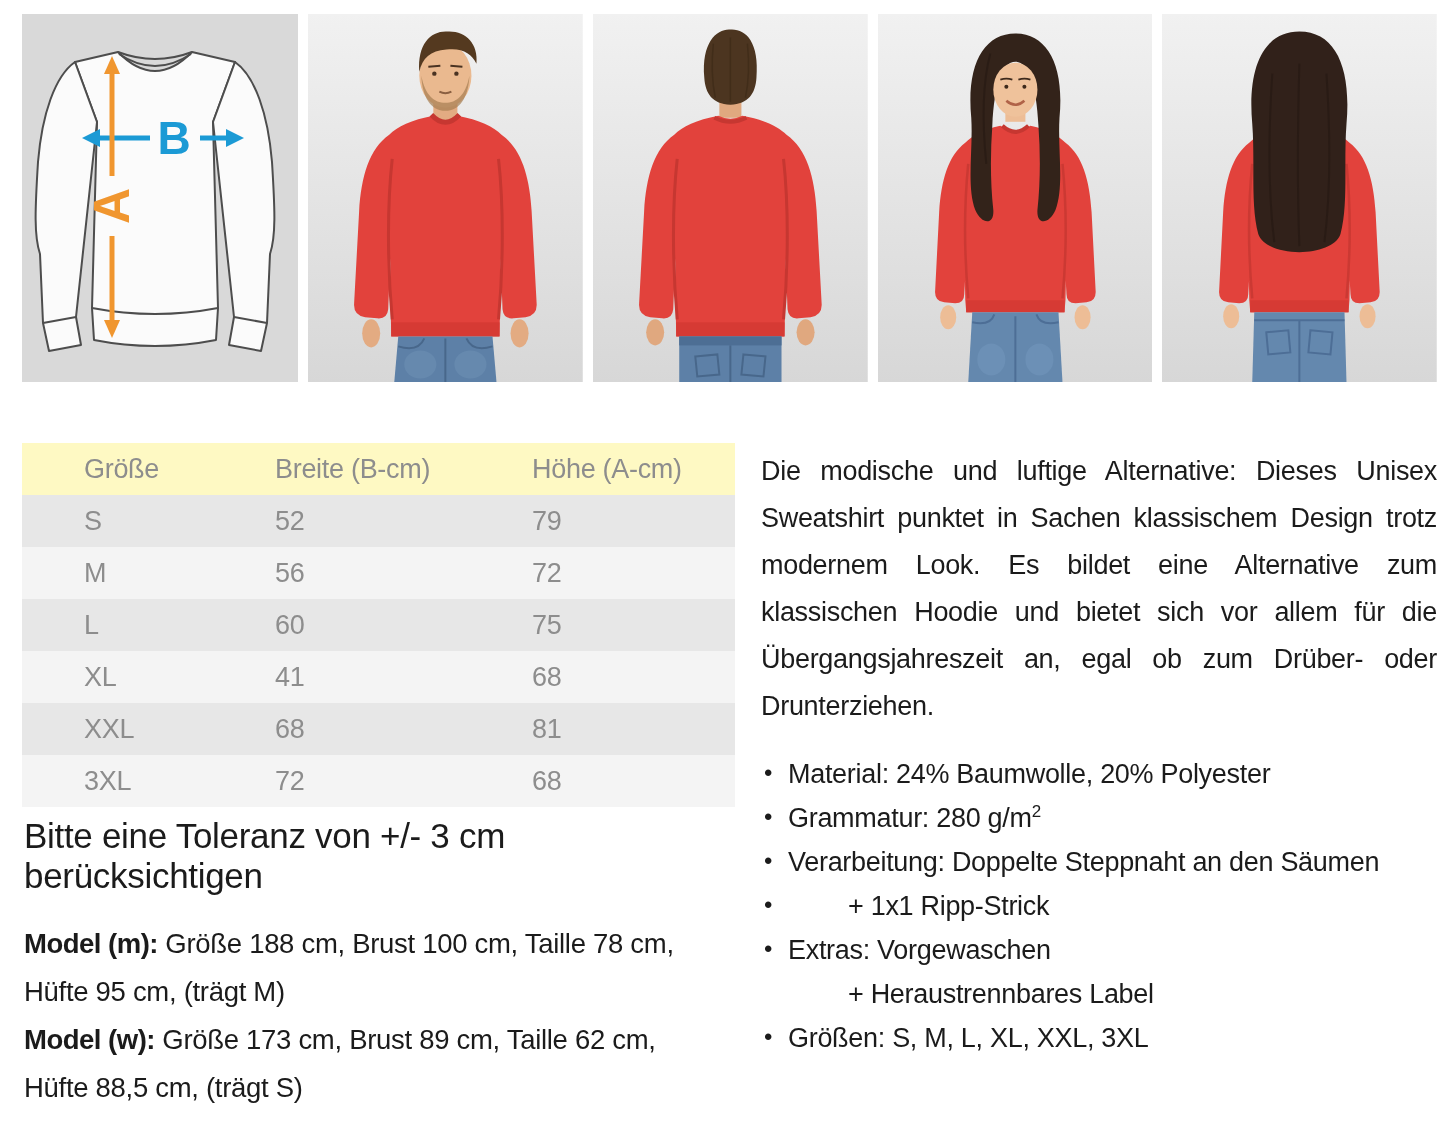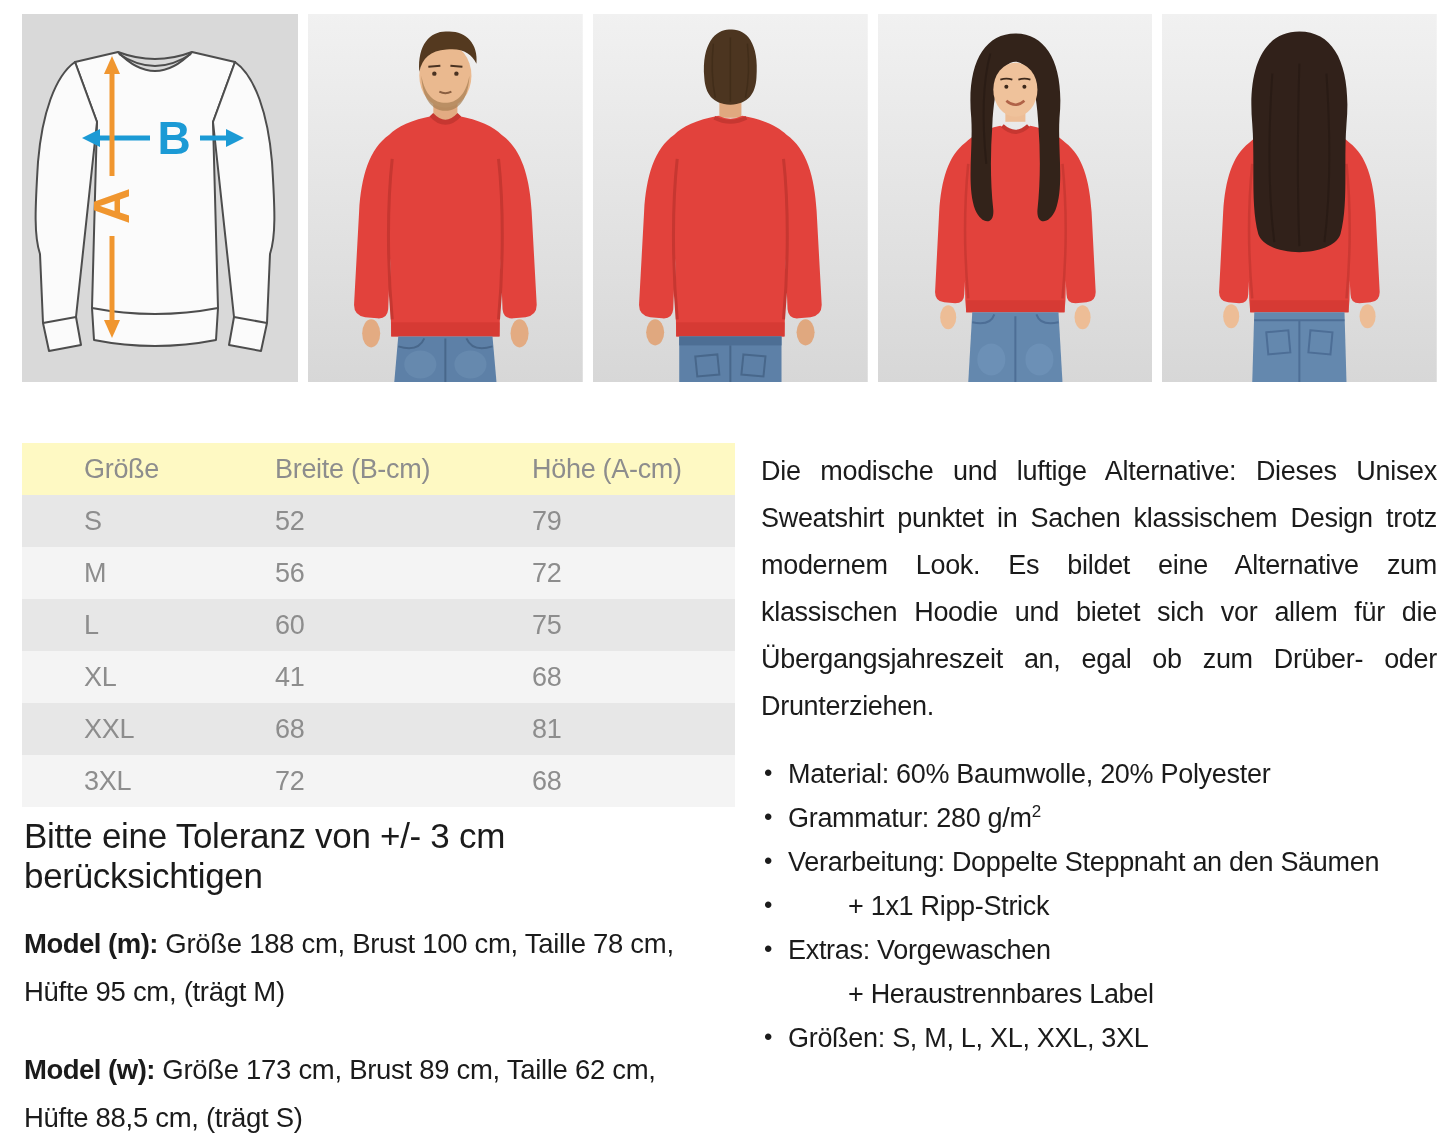--- a/index.html
+++ b/index.html
@@ -22,21 +22,21 @@
   table.size-table{width:713px;border-collapse:collapse;table-layout:fixed;font-size:27px;color:#8d8d8d;}
   table.size-table th,table.size-table td{height:52px;padding:0;text-align:left;font-weight:normal;vertical-align:middle;}
   table.size-table th:first-child,table.size-table td:first-child{width:253px;padding-left:62px;box-sizing:border-box;}
   table.size-table th:nth-child(2),table.size-table td:nth-child(2){width:257px;}
   table.size-table thead tr{background:#fef9c3;}
   table.size-table tbody tr:nth-child(odd){background:#e7e7e7;}
   table.size-table tbody tr:nth-child(even){background:#f4f4f4;}
   .tolerance{margin:9px 0 0 2px;font-size:35px;}
   .model-info{font-size:27.5px;line-height:48px;margin:0 0 0 2px;max-width:700px;}
   .model-info.first{margin-top:24px;}
-  .model-info.second{margin-top:30px;}
+  .model-info.second{}
   .model-info b{font-weight:bold;letter-spacing:-0.5px;}
   
   .description{margin:5px 0 0;font-size:27px;line-height:47px;text-align:justify;}
   ul.features{list-style:none;margin:22px 0 0;padding:0;font-size:27px;line-height:44px;}
   ul.features li{position:relative;padding-left:27px;}
   ul.features li::before{content:"\2022";position:absolute;left:3px;top:-1px;font-size:24px;color:#1b1b1b;}
   .feature-sub{padding-left:60px;}
   sup.unit{font-size:17px;line-height:0;vertical-align:super;letter-spacing:0;}
 </style>
 </head>
@@ -244,21 +244,21 @@
 
       <p class="model-info first"><b>Model (m):</b> <span>Größe 188 cm, Brust 100 cm, Taille 78 cm, Hüfte 95 cm, (trägt M)</span></p>
 
       <p class="model-info second"><b>Model (w):</b> <span>Größe 173 cm, Brust 89 cm, Taille 62 cm, Hüfte 88,5 cm, (trägt S)</span></p>
     </div>
 
     <div class="right-col">
       <p class="description">Die modische und luftige Alternative: Dieses Unisex Sweatshirt punktet in Sachen klassischem Design trotz modernem Look. Es bildet eine Alternative zum klassischen Hoodie und bietet sich vor allem für die Übergangsjahreszeit an, egal ob zum Drüber- oder Drunterziehen.</p>
 
       <ul class="features">
-        <li><span>Material: 60% Baumwolle, 20% Polyester</span></li>
+        <li><span>Material: 24% Baumwolle, 20% Polyester</span></li>
         <li><span>Grammatur: 280 g/m</span><sup class="unit">2</sup></li>
         <li><span>Verarbeitung: Doppelte Steppnaht an den Säumen</span></li>
         <li>
           <div class="feature-sub">+ 1x1 Ripp-Strick</div>
         </li>
         <li><span>Extras: Vorgewaschen</span>
           <div class="feature-sub">+ Heraustrennbares Label</div>
         </li>
         <li><span>Größen:  S, M, L, XL, XXL, 3XL</span></li>
       </ul>

